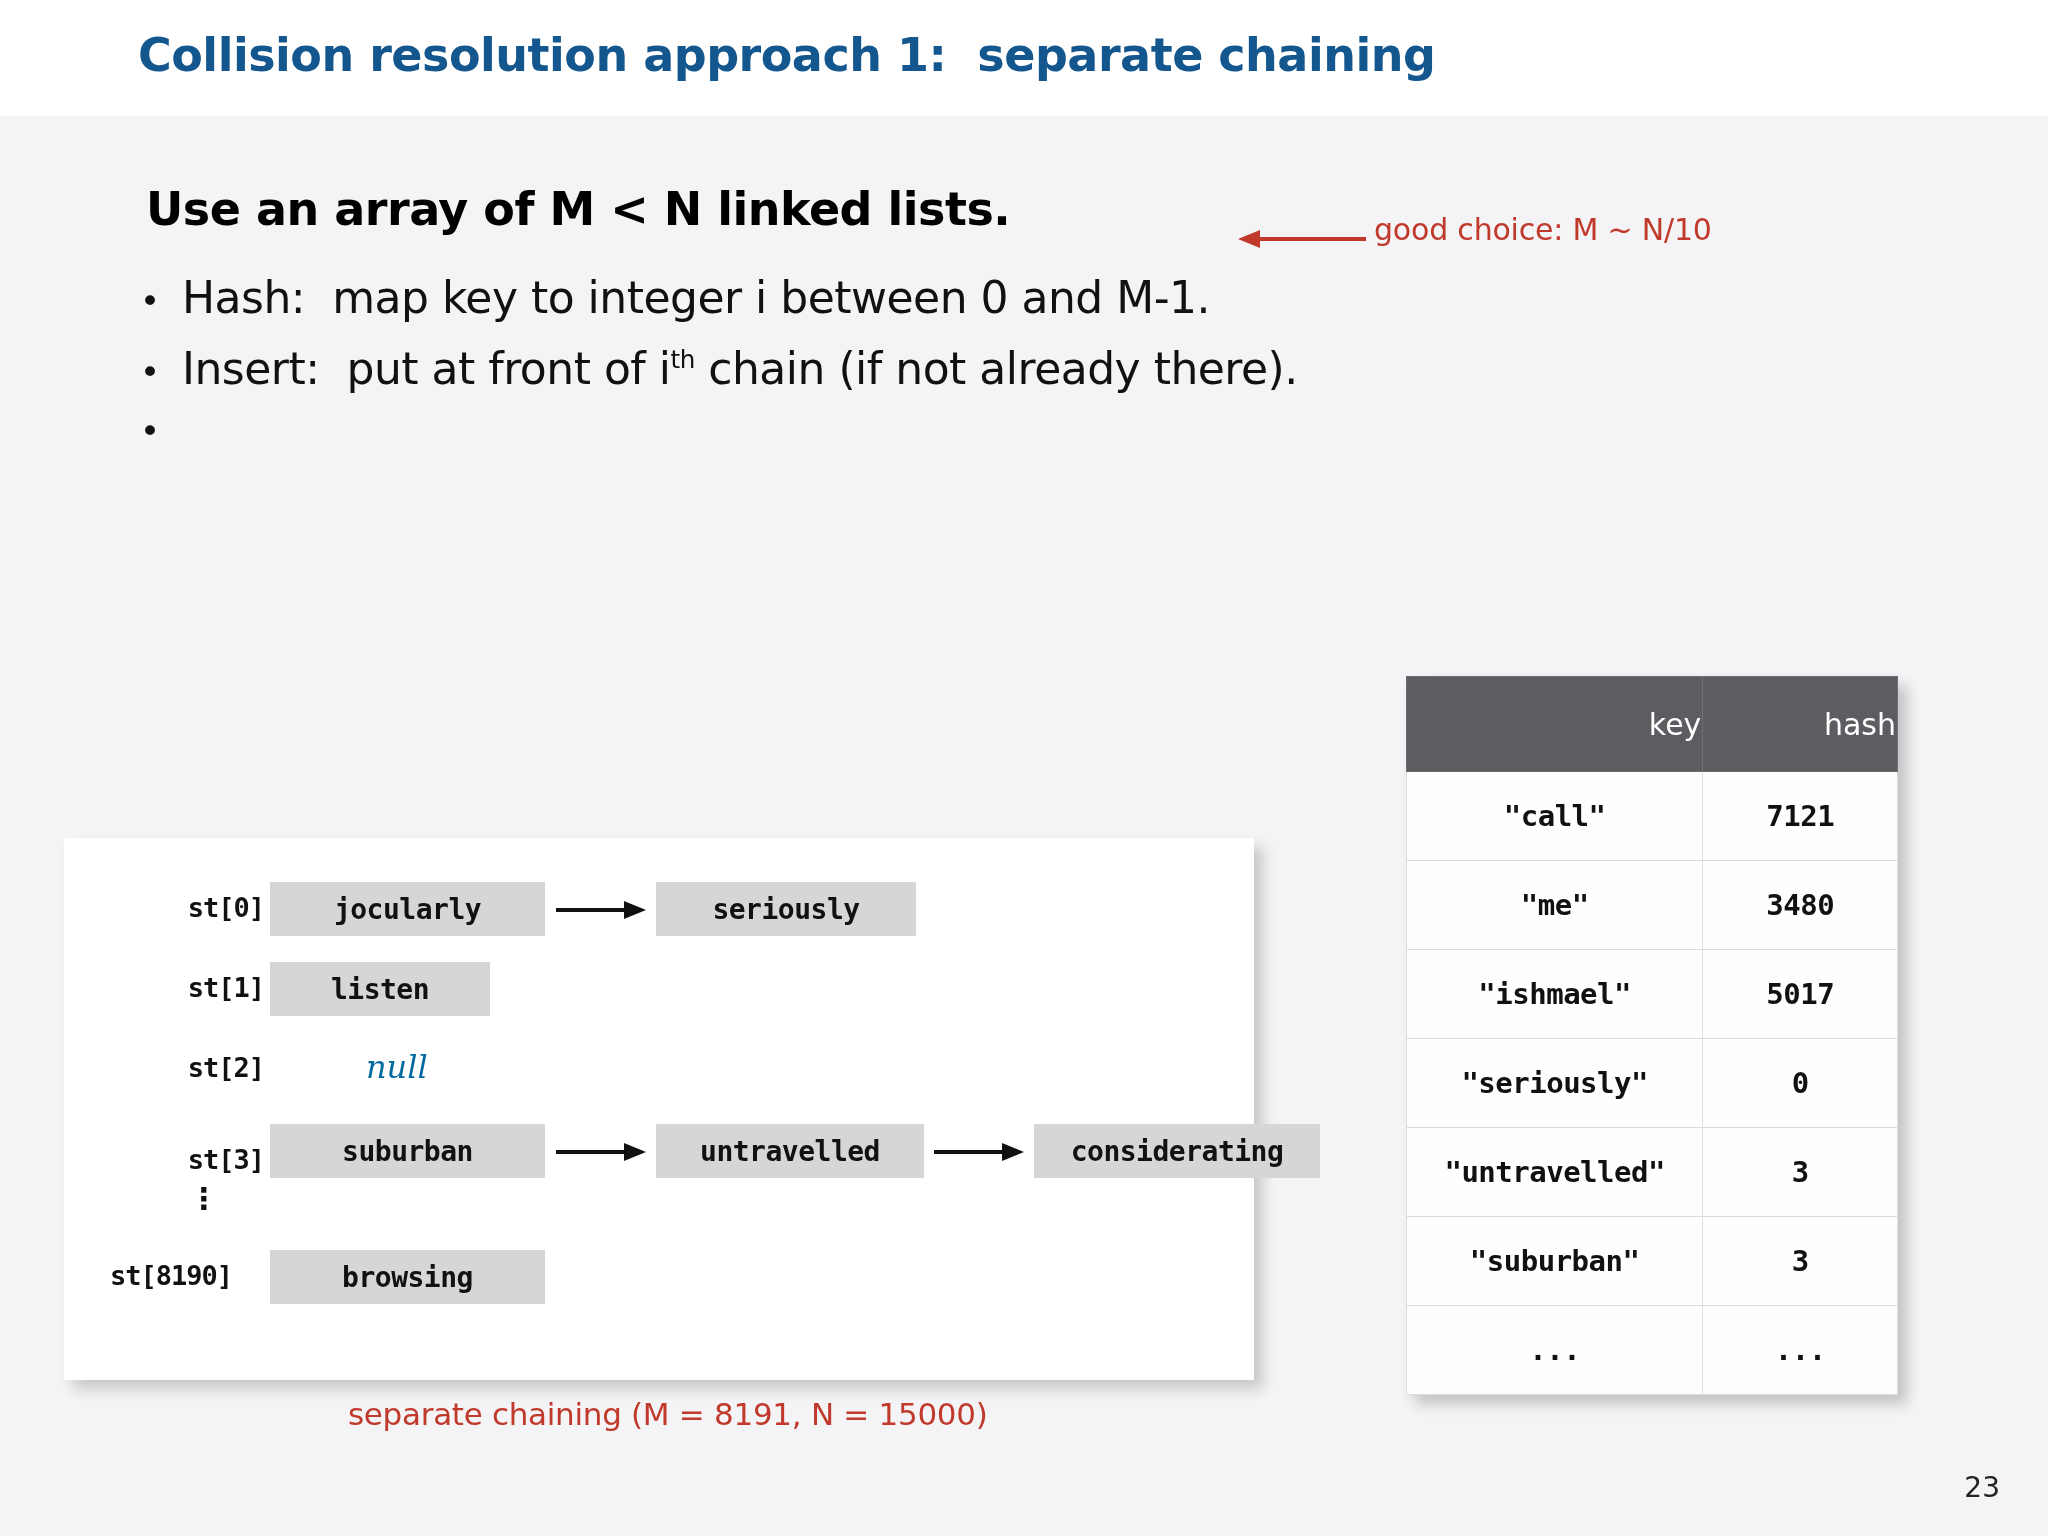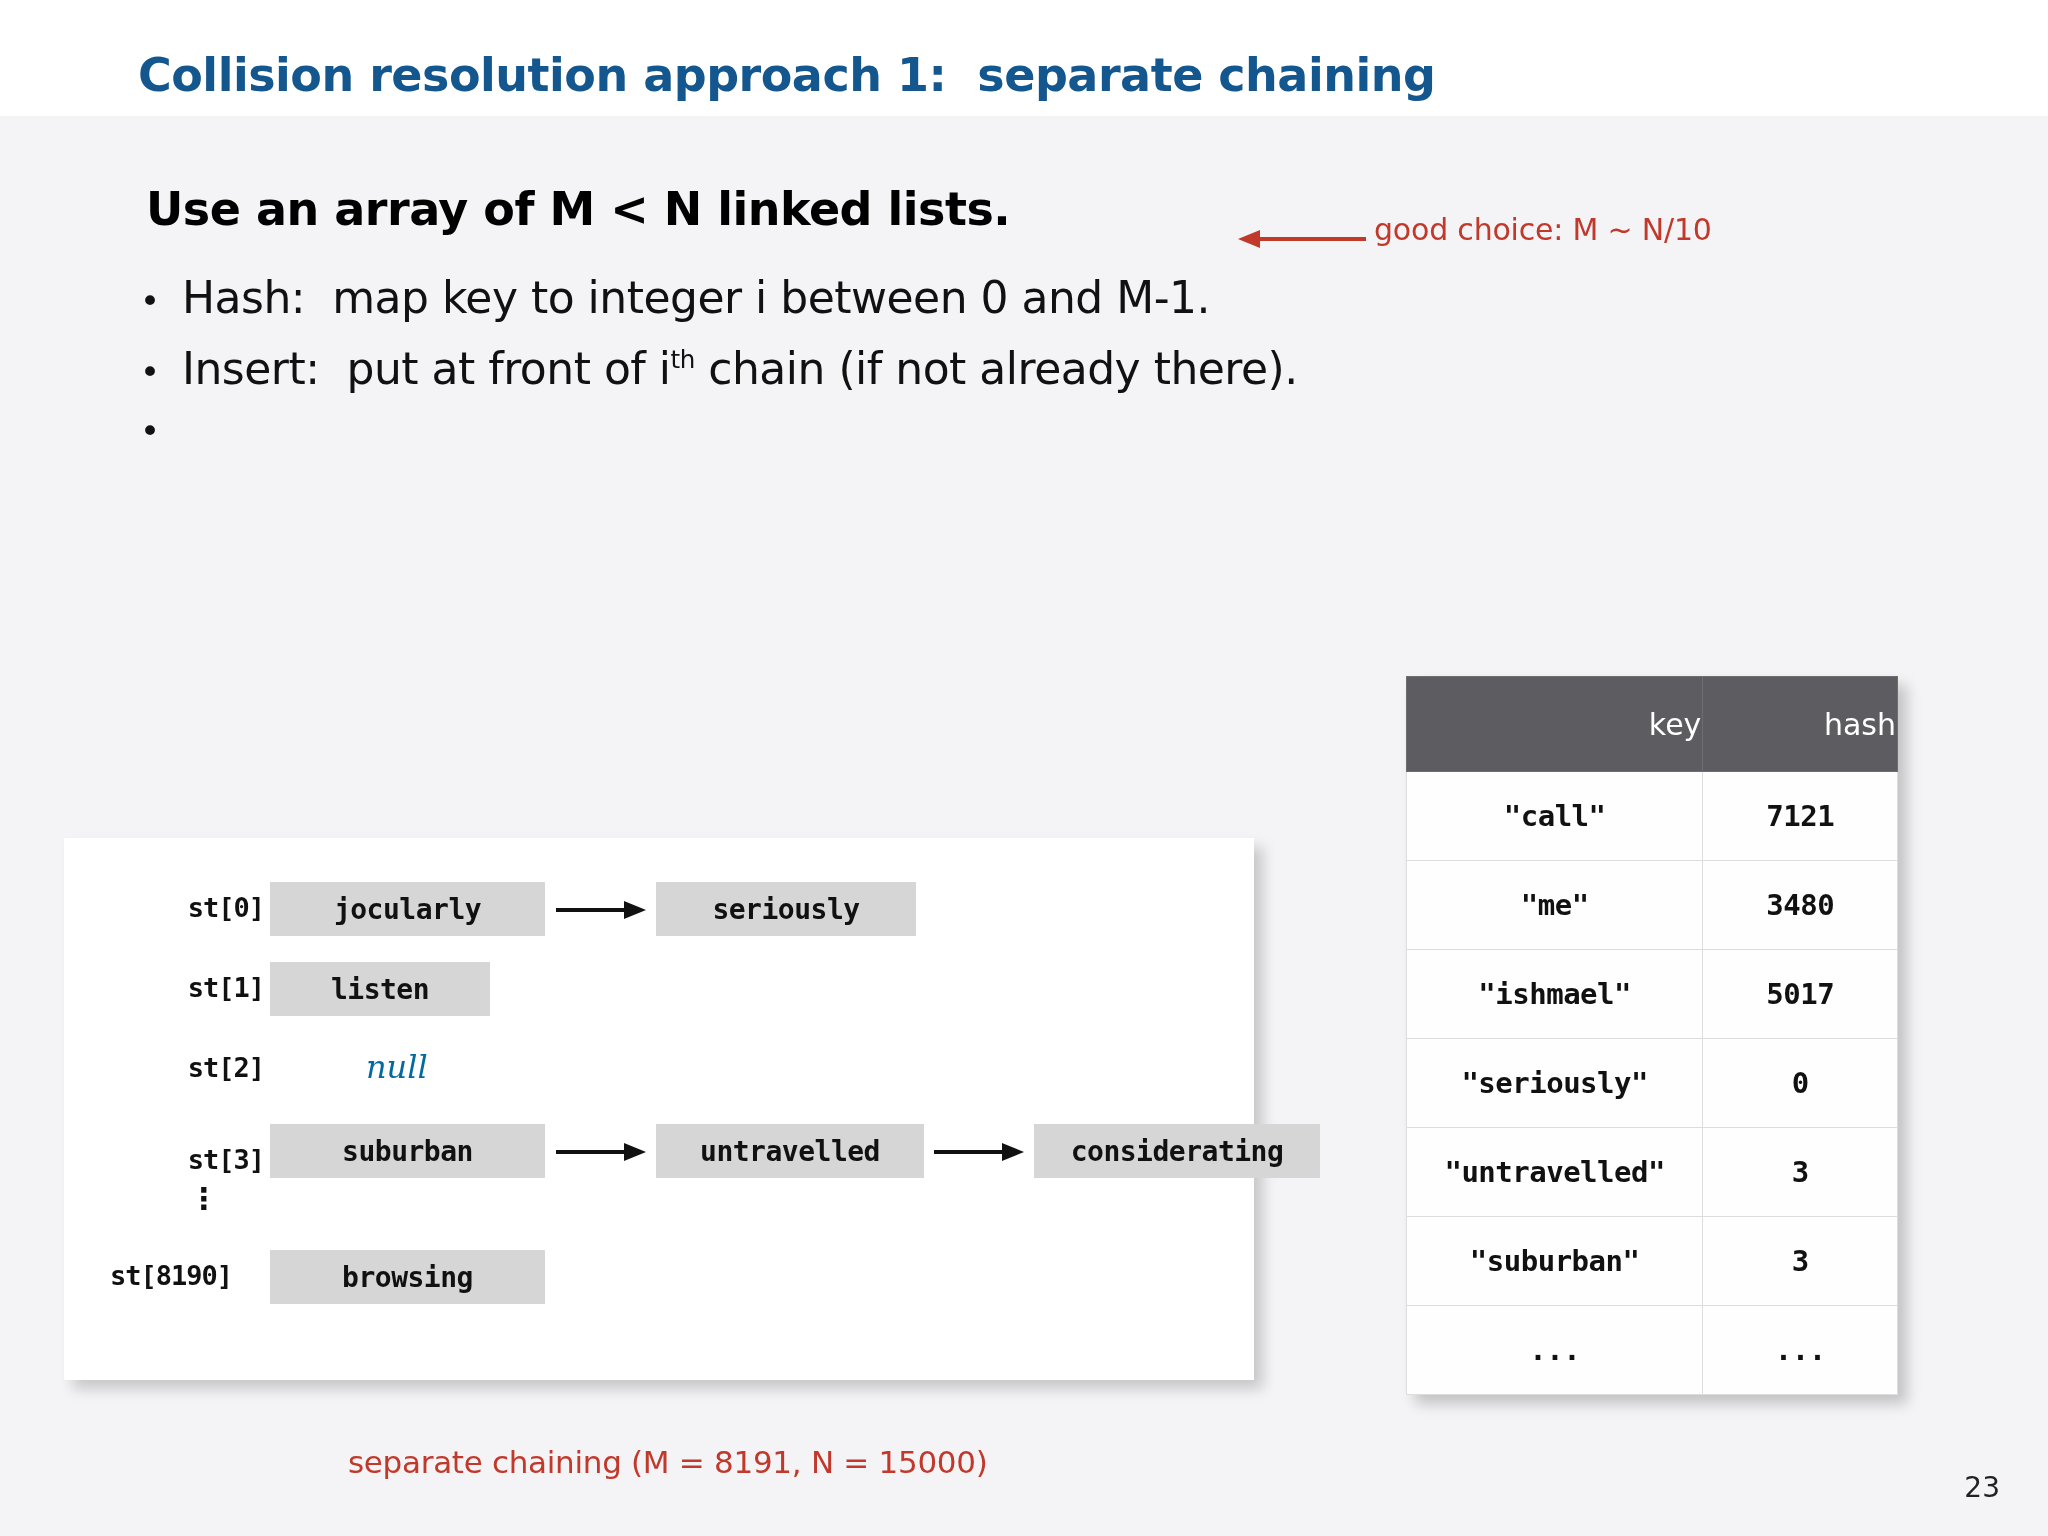--- a/index.html
+++ b/index.html
@@ -11,21 +11,21 @@
   }
   
   .titlebar{
     position:absolute;left:0;top:0;width:2048px;height:116px;
     background:#ffffff;
   }
   .slide-title{
     position:absolute;left:138px;top:28px;
     font-family:"DejaVu Sans", sans-serif;
     font-size:46px;font-weight:600;letter-spacing:-0.5px;
-    color:#14578f;white-space:pre;margin-top:20px;
+    color:#14578f;white-space:pre;
   }
   
   .lede{
     position:absolute;left:146px;top:182px;
     font-size:46px;font-weight:600;color:#000000;
     letter-spacing:-0.5px;white-space:pre;
   }
   .bullets{
     position:absolute;left:140px;top:272px;width:1400px;
   }
@@ -70,21 +70,21 @@
     position:absolute;
     font-family:"DejaVu Serif","Liberation Serif",serif;
     font-style:italic;font-size:32px;color:#0369a1;
   }
   .vdots{
     position:absolute;color:#111;font-size:30px;line-height:17px;
     text-align:center;font-weight:900;
   }
   .caption{
     position:absolute;left:348px;top:1396px;
-    font-size:31px;color:#c0392b;white-space:pre;letter-spacing:-0.3px;margin-top:48px;
+    font-size:31px;color:#c0392b;white-space:pre;letter-spacing:-0.3px;
   }
   
   .tbl{
     position:absolute;left:1406px;top:676px;width:492px;
     border-collapse:collapse;
     box-shadow:9px 9px 13px rgba(0,0,0,0.20);
     background:#fff;
   }
   .tbl th{
     background:#5d5c60;color:#ffffff;

